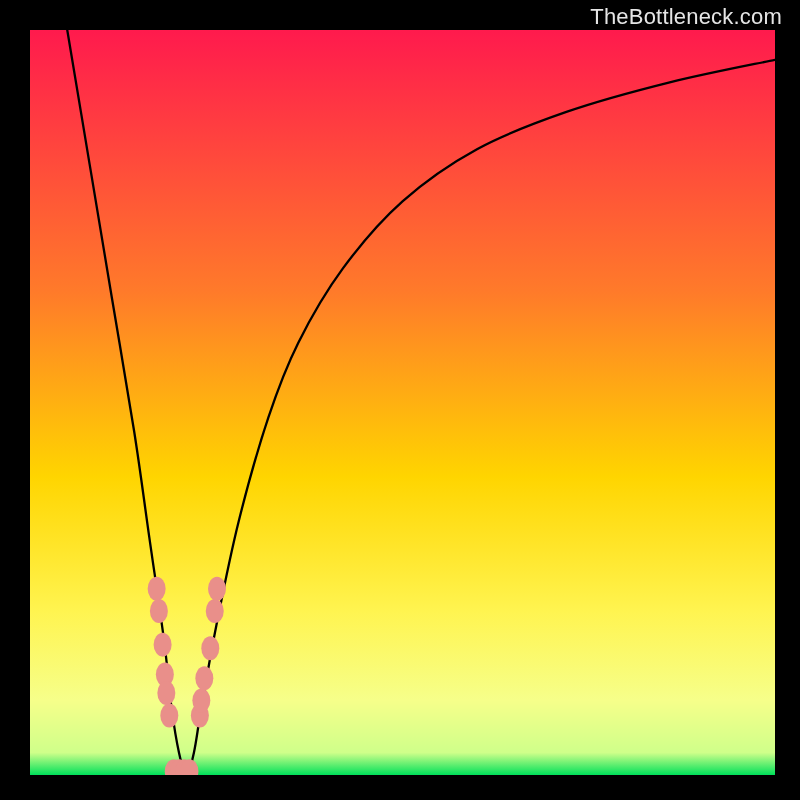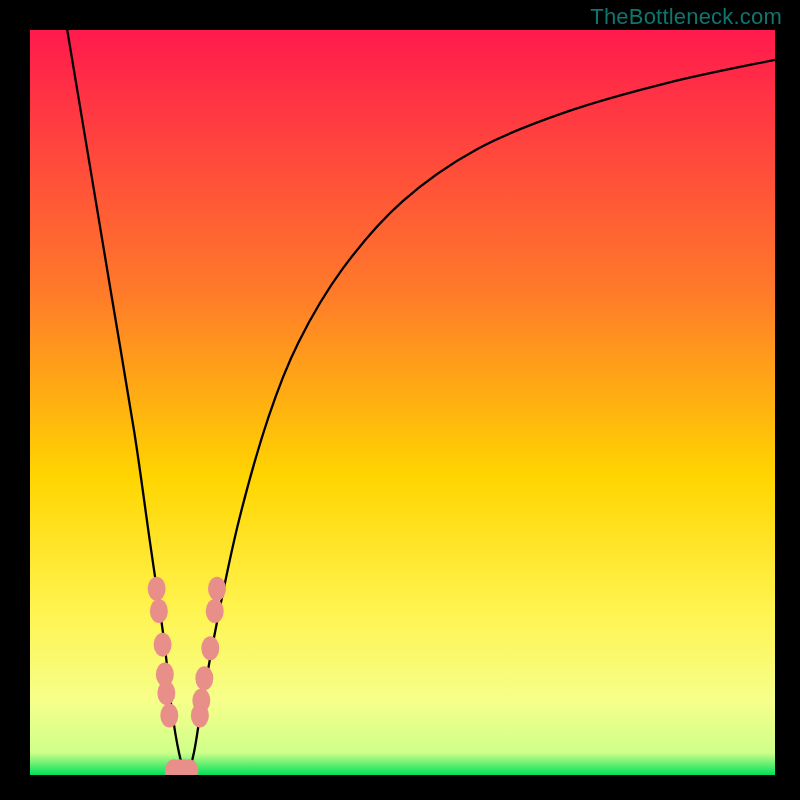--- a/index.html
+++ b/index.html
@@ -31,21 +31,21 @@
     position: absolute;
     left: 0;
     top: 0;
   }
   .watermark {
     position: absolute;
     top: 4px;
     right: 18px;
     font-size: 22px;
     font-weight: 500;
-    color: #0f766e;
+    color: #e5e5e5;
     letter-spacing: 0.2px;
     white-space: nowrap;
   }
 </style>
 </head>
 <body>
 
 <div class="frame">
 
   <div class="plot-area">

